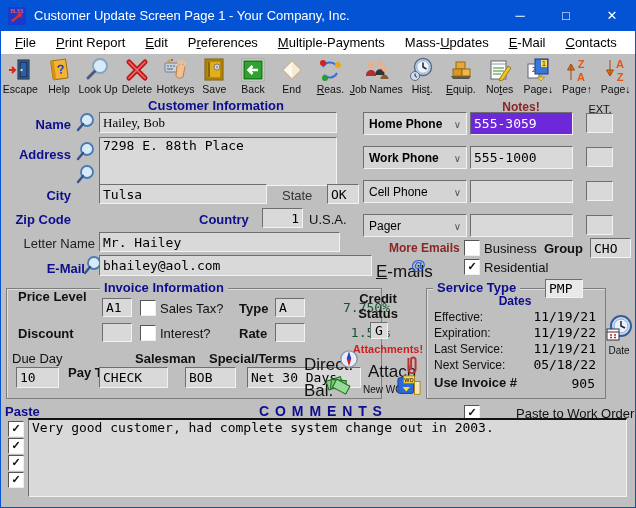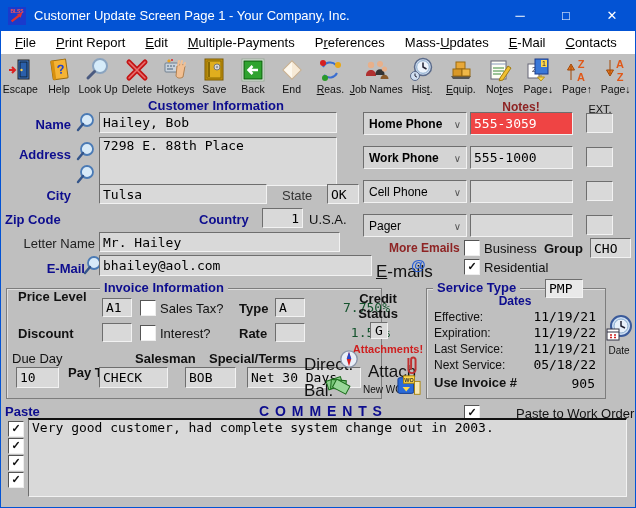--- a/index.html
+++ b/index.html
@@ -22,21 +22,21 @@
   .ticon{height:27px;display:flex;align-items:center;}
   .tlabel{font-size:10.5px;color:#111;white-space:nowrap;margin-top:0px;}
   
   .abs{position:absolute;}
   .lbl{position:absolute;font-size:13px;color:#111;white-space:nowrap;}
   .b{font-weight:bold;}
   .navy{color:#0d0d8e;font-weight:bold;}
   .dred{color:#8e2424;font-weight:bold;}
   .field{position:absolute;background:#d9d9d9;border:1px solid;border-color:#6e6e6e #f2f2f2 #f2f2f2 #6e6e6e;
     font-family:"DejaVu Sans Mono",monospace;font-size:13px;color:#000;padding:0 3px;box-sizing:border-box;outline:none;resize:none;}
-  .sel{background:#ef4444;color:#fff;}
+  .sel{background:#6d28d9;color:#fff;}
   .mono{font-family:"DejaVu Sans Mono",monospace;font-size:13px;}
   .pct{position:absolute;font-family:"DejaVu Sans Mono",monospace;font-size:13px;color:#14532d;text-align:right;}
   .cb{position:absolute;width:14px;height:14px;background:#fff;border:1px solid;border-color:#555 #eee #eee #555;
     text-align:center;line-height:13px;font-size:11px;color:#111;box-sizing:content-box;}
   .cb.checked::before{content:"✓";font-weight:bold;}
   .phone-select{position:absolute;width:104px;height:23px;background:#d4d4d4;border:1px solid;border-color:#6e6e6e #f2f2f2 #f2f2f2 #6e6e6e;
     display:flex;align-items:center;justify-content:space-between;padding:0 5px;box-sizing:border-box;font-size:12px;}
   .chev::after{content:"∨";color:#555;font-size:10px;}
   .gbox{position:absolute;border:1px solid #7d7d7d;box-shadow:inset 1px 1px 0 #dfdfdf;box-sizing:border-box;}
   .gtitle{position:absolute;top:-9px;background:#bfbfbf;padding:0 4px;font-size:13px;font-weight:bold;color:#0d0d8e;white-space:nowrap;}
@@ -65,22 +65,22 @@
       <span class="winbtn">─</span>
       <span class="winbtn">□</span>
       <span class="winbtn">✕</span>
     </span>
   </div>
 
   <div class="menubar">
     <span class="mi"><span></span><span class="u">F</span><span>ile</span></span>
     <span class="mi"><span></span><span class="u">P</span><span>rint Report</span></span>
     <span class="mi"><span></span><span class="u">E</span><span>dit</span></span>
+    <span class="mi"><span>P</span><span class="u">r</span><span>eferences</span></span>
     <span class="mi"><span></span><span class="u">M</span><span>ultiple-Payments</span></span>
-    <span class="mi"><span>P</span><span class="u">r</span><span>eferences</span></span>
     <span class="mi"><span>Mass-</span><span class="u">U</span><span>pdates</span></span>
     <span class="mi"><span></span><span class="u">E</span><span>-Mail</span></span>
     <span class="mi"><span></span><span class="u">C</span><span>ontacts</span></span>
     <span class="mi"><span></span></span>
 
   </div>
 
   <div class="toolbar">
     <div class="tbtn">
       <span class="ticon">
@@ -269,21 +269,21 @@
 
   <div class="lbl navy abs" style="left:60px;top:97px;width:310px;text-align:center;">Customer Information</div>
   <div class="lbl dred abs" style="left:468px;top:99px;width:104px;text-align:center;font-size:12px;">Notes!</div>
   <div class="lbl abs" style="left:583px;top:102px;width:32px;text-align:center;font-size:11px;">EXT.</div>
 
   <div class="lbl navy" style="left:18px;top:116px;width:52px;text-align:right;">Name</div>
   <span class="abs" style="left:75px;top:111px;"><svg viewBox="0 0 20 20" width="20" height="20">
         <circle cx="11" cy="8" r="6" fill="#d8eaf8" stroke="#4a7ab5" stroke-width="1.8"></circle>
         <path d="M7 12l-5 6" stroke="#34558a" stroke-width="2.4" stroke-linecap="round"></path>
       </svg></span>
-  <input class="field" style="left: 98px; top: 111px; width: 238px; height: 21px;" value="Hailey, Bob">
+  <input class="field" style="left: 98px; top: 111px; width: 238px; height: 21px; font-family: Liberation Serif, serif;" value="Hailey, Bob">
 
   <div class="phone-select" style="left:362px;top:111px;">
       <span class="b">Home Phone</span>
       <span class="chev"></span>
     </div>
   <input class="field sel" style="left: 469px; top: 111px; width: 103px; height: 23px;" value="555-3059">
   <input class="field" style="left: 585px; top: 112px; width: 27px; height: 20px;" value="">
 
   <div class="phone-select" style="left:362px;top:145px;">
       <span class="b">Work Phone</span>
@@ -315,21 +315,21 @@
         <circle cx="11" cy="8" r="6" fill="#d8eaf8" stroke="#4a7ab5" stroke-width="1.8"></circle>
         <path d="M7 12l-5 6" stroke="#34558a" stroke-width="2.4" stroke-linecap="round"></path>
       </svg></span>
   <textarea class="field" style="left: 98px; top: 136px; width: 238px; height: 49px;">7298 E. 88th Place</textarea>
 
   <div class="lbl navy" style="left:24px;top:187px;width:46px;text-align:right;">City</div>
   <input class="field" style="left: 98px; top: 183px; width: 168px; height: 20px;" value="Tulsa">
   <div class="lbl" style="left:281px;top:187px;color:#333;">State</div>
   <input class="field" style="left: 326px; top: 183px; width: 32px; height: 20px;" value="OK">
 
-  <div class="lbl navy" style="left:4px;top:211px;width:66px;text-align:left;">Zip Code</div>
+  <div class="lbl navy" style="left:4px;top:211px;width:66px;text-align:right;">Zip Code</div>
   <div class="lbl navy" style="left:198px;top:211px;">Country</div>
   <input class="field" style="left: 261px; top: 207px; width: 41px; height: 20px; text-align: right;" value="1">
   <div class="lbl" style="left:308px;top:211px;">U.S.A.</div>
 
   <div class="lbl" style="left:2px;top:235px;width:92px;text-align:right;color:#222;">Letter Name</div>
   <input class="field" style="left: 98px; top: 231px; width: 241px; height: 20px;" value="Mr. Hailey">
 
   <div class="lbl dred" style="left:388px;top:240px;font-size:12px;">More Emails</div>
   <span class="cb" style="left:463px;top:239px;"></span>
   <div class="lbl" style="left:483px;top:240px;">Business</div>

